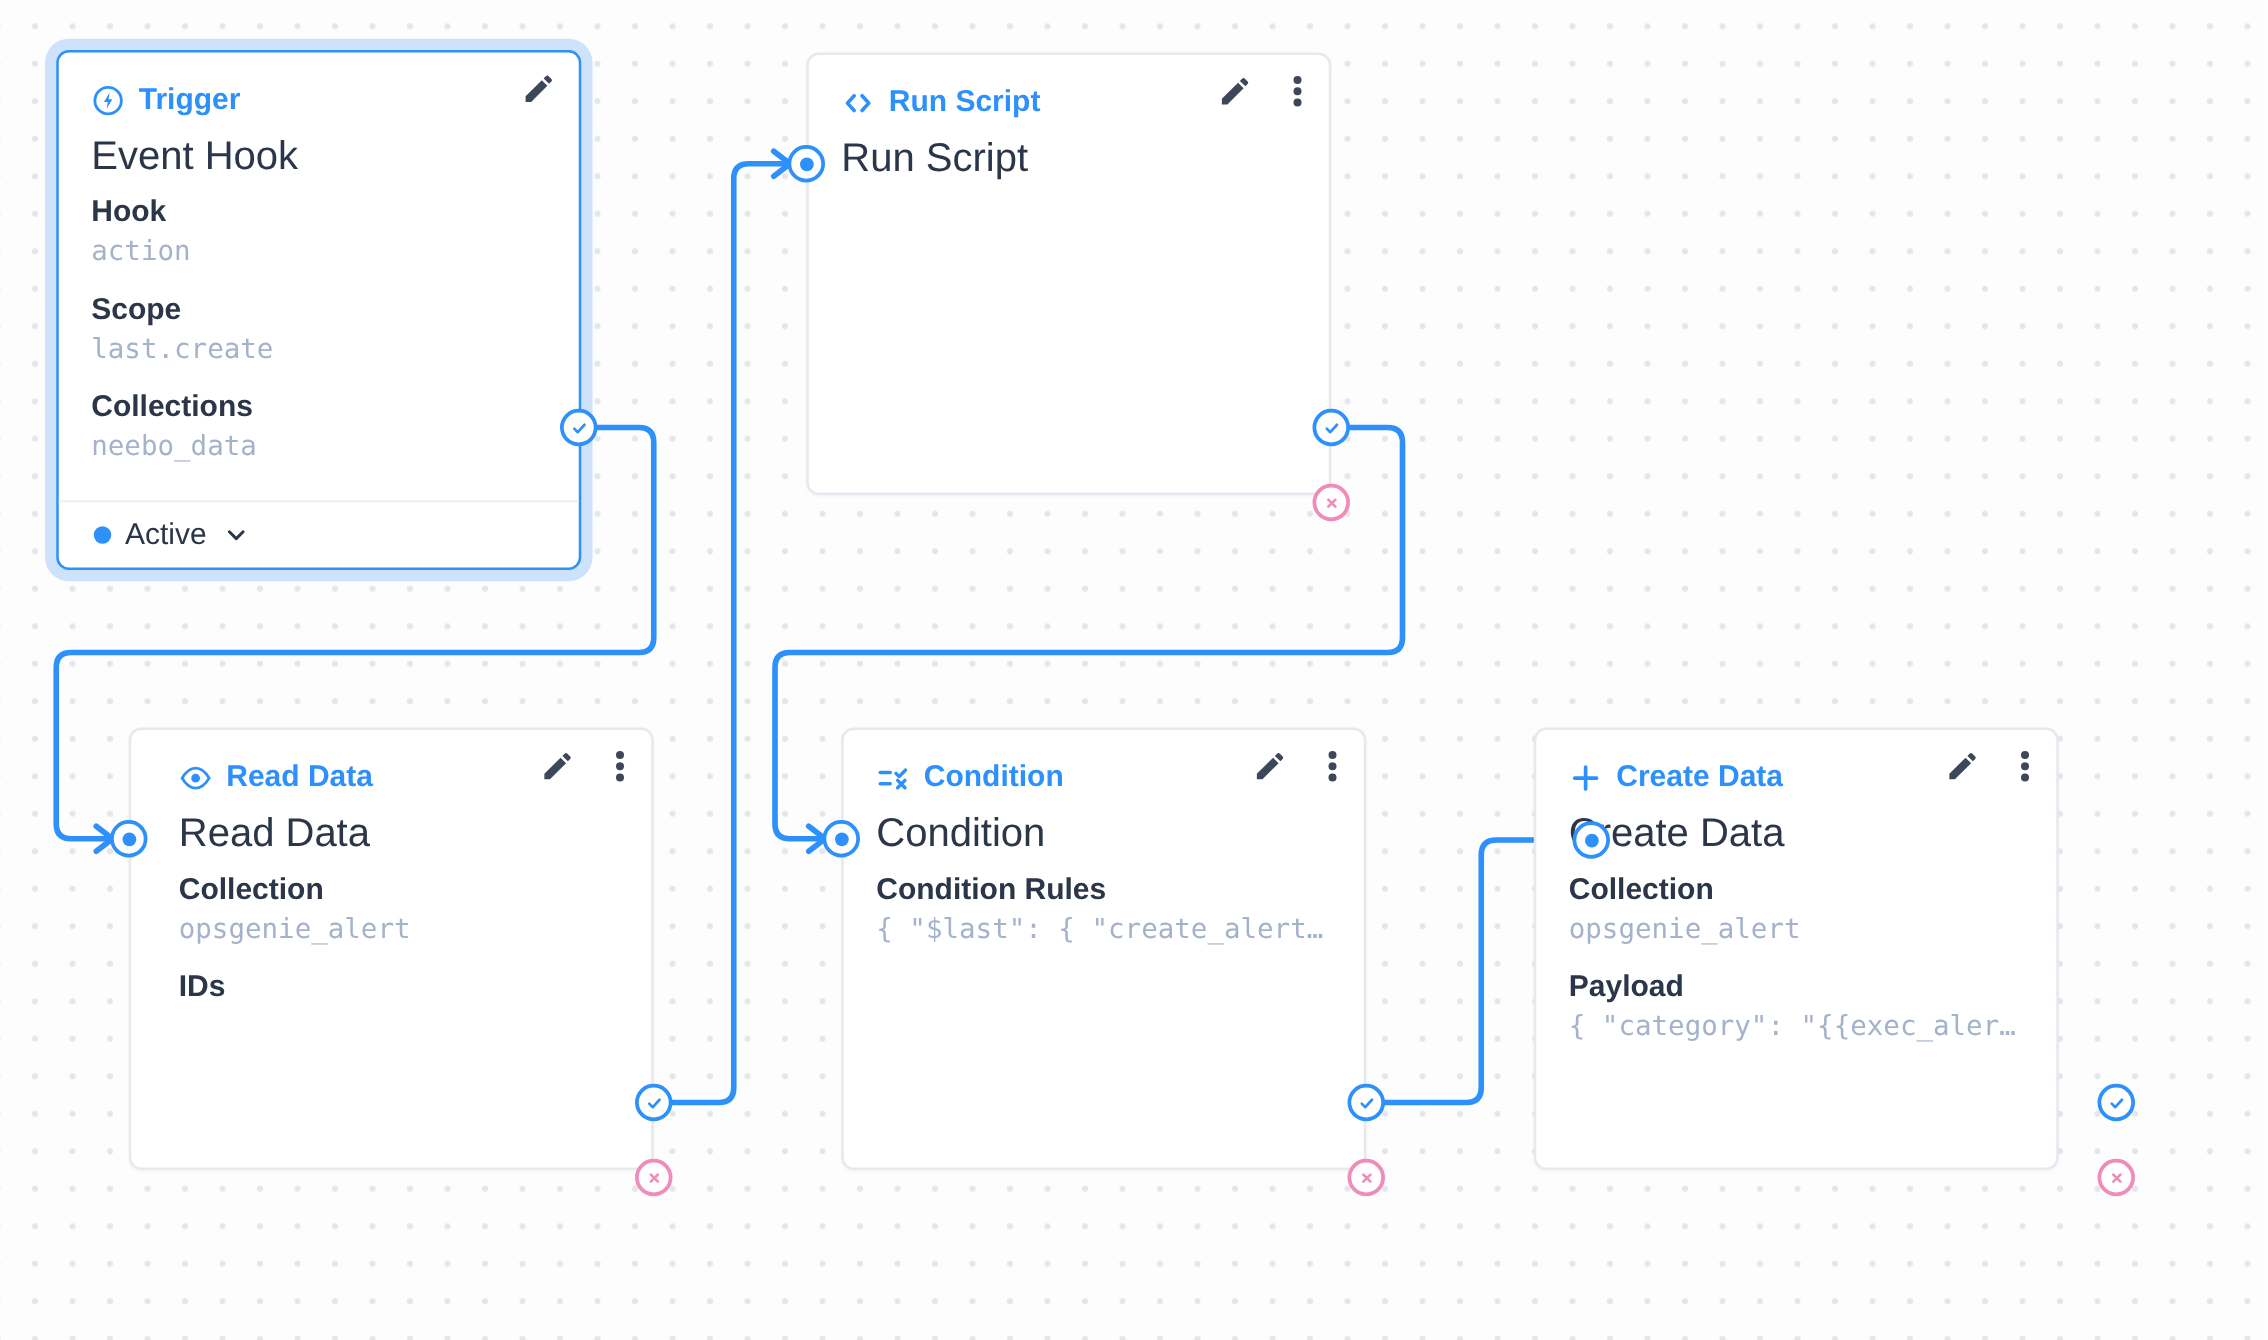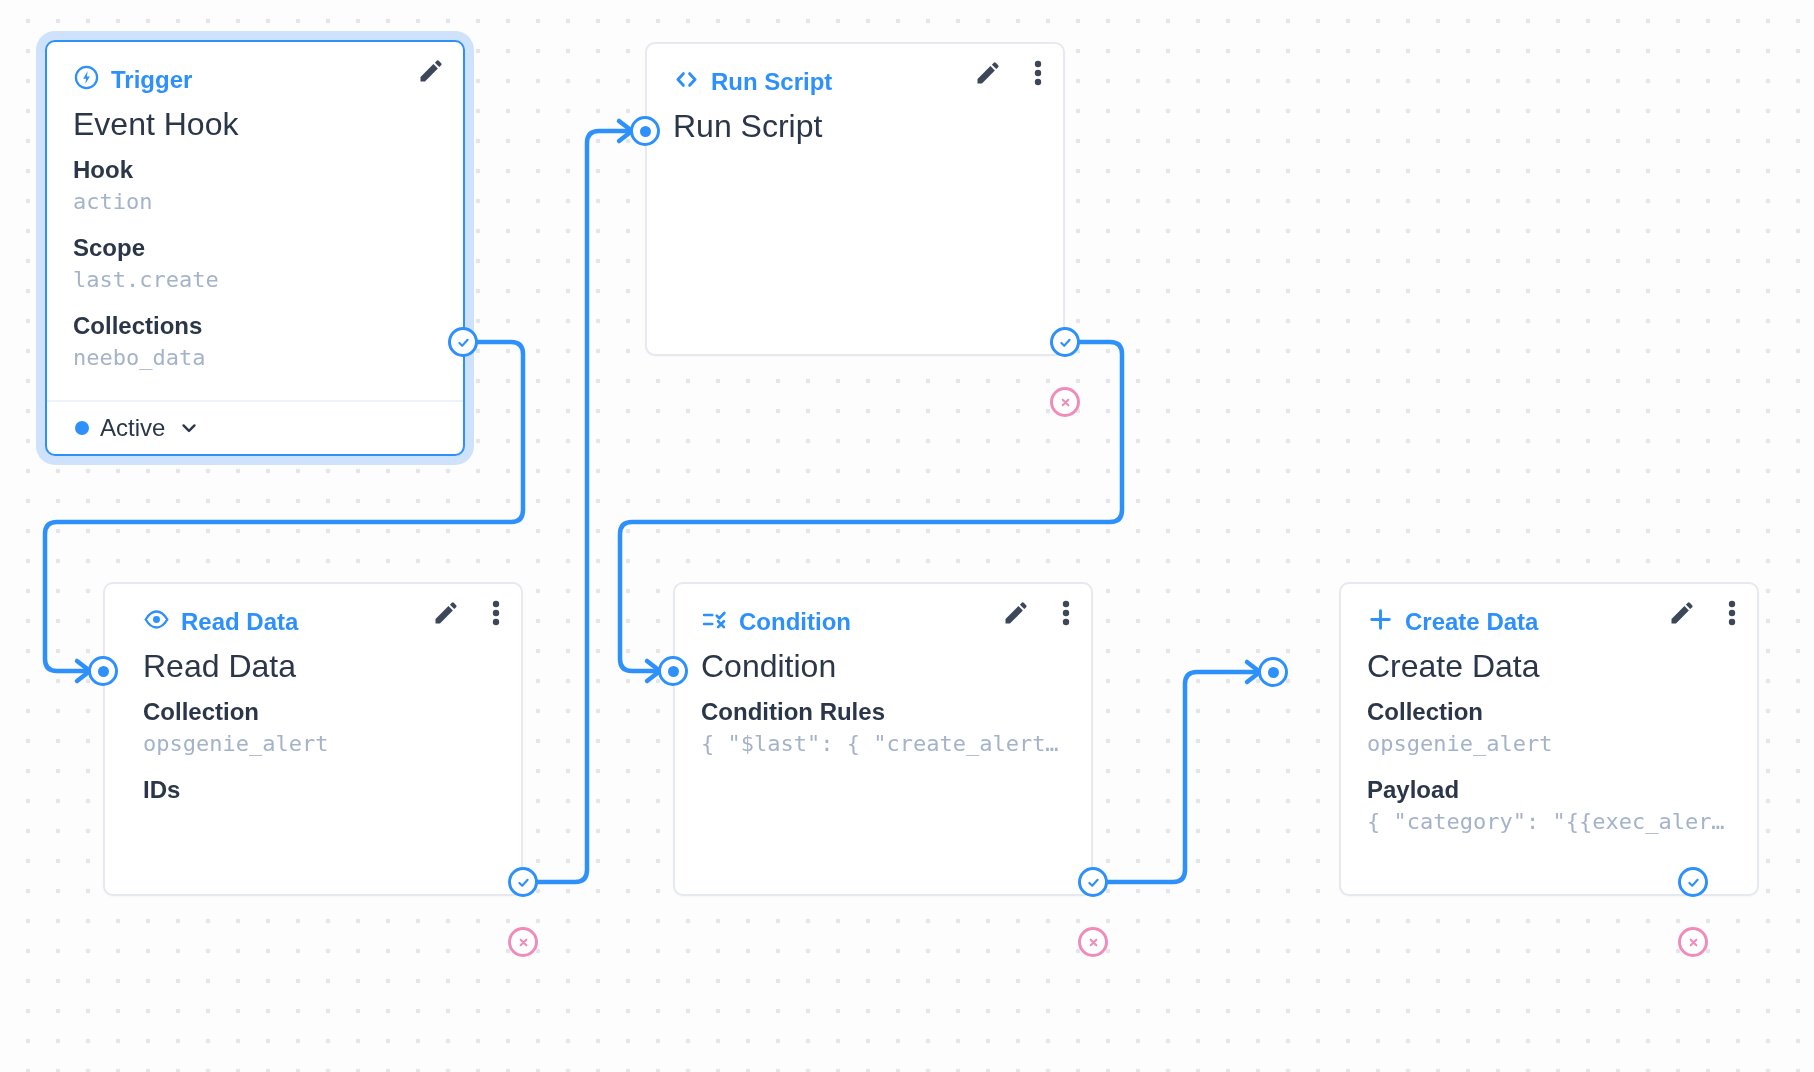--- a/index.html
+++ b/index.html
@@ -6,30 +6,30 @@
   .canvas{
     position:relative; width:1814px; height:1072px; overflow:hidden;
     background-color:#fdfdfe;
     background-image:radial-gradient(circle, #e4e6ea 2.2px, transparent 2.6px);
     background-size:30px 30px;
     background-position:13px 6px;
     font-family:"Liberation Sans", sans-serif;
   }
   .wires{position:absolute; left:0; top:0; pointer-events:none;}
   .node{
-    position:absolute; width:420px; height:314px; background:#fff;
+    position:absolute; width:420px; height:354px; background:#fff;
     border:2px solid #e6e9ef; border-radius:10px; box-sizing:border-box;
     box-shadow:0 1px 2px rgba(23,41,64,0.03);
   }
   .node.selected{
     border:2.5px solid #2e90fb;
     box-shadow:0 0 0 9px #cfe2fc;
   }
   .node-header{
-    display:flex; align-items:flex-start; gap:11px;
+    display:flex; align-items:center; gap:11px;
     padding:22px 26px 0 26px;
   }
   .node-title{
     color:#2e90fb; font-size:24px; font-weight:700; line-height:32px;
     white-space:nowrap;
   }
   .hicon{width:27px; height:27px; flex:0 0 auto; display:block;}
   .action-pencil{position:absolute; top:15px; right:61px; width:28px; height:28px; cursor:pointer;}
   .node.selected .action-pencil{right:18px;}
   .action-dots{position:absolute; top:15px; right:20px; width:10px; height:28px; cursor:pointer;}
@@ -189,21 +189,21 @@
     </svg>
     <div class="node-body">
       <div class="op-row">Condition</div>
       <div class="field">
         <div class="field-label">Condition Rules</div>
         <div class="field-value">{ "$last": { "create_alert…</div>
       </div>
     </div>
   </div>
 
-  <div class="node" style="left:1339px; top:582px;">
+  <div class="node" style="left:1227px; top:582px;">
     <div class="node-header">
       <svg class="hicon" viewBox="0 0 24 24">
         <path d="M12 4.2 V19.8 M4.2 12 H19.8" fill="none" stroke="#2e90fb" stroke-width="2.6" stroke-linecap="round"></path>
       </svg>
       <span class="node-title">Create Data</span>
     </div>
     <svg class="action-pencil" viewBox="0 0 24 24">
       <path d="M3 17.2 V21 h3.8 L17.9 9.9 l-3.8-3.8 Z" fill="#3c4759"></path>
       <path d="M20.7 7.04 a1.2 1.2 0 0 0 0-1.7 L18.66 3.3 a1.2 1.2 0 0 0-1.7 0 l-1.6 1.6 3.75 3.75 Z" fill="#3c4759"></path>
     </svg>

